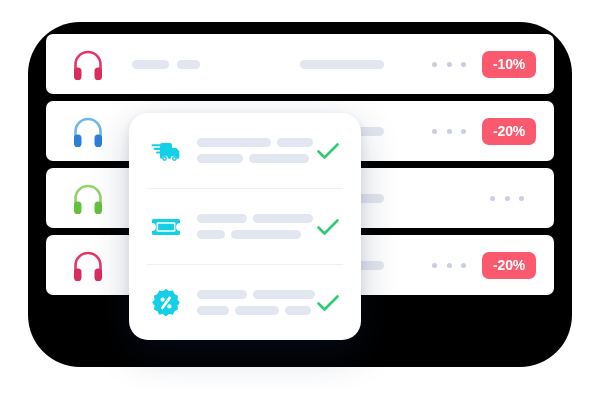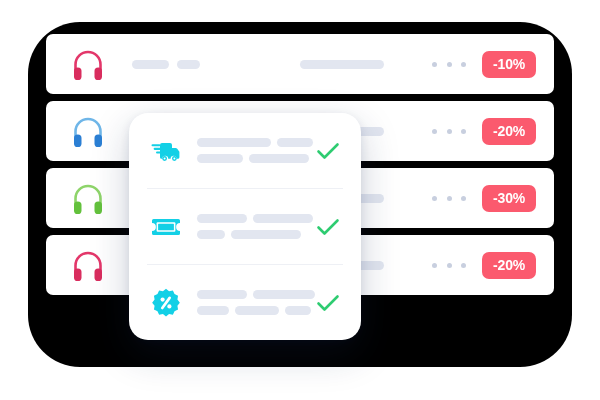--- a/index.html
+++ b/index.html
@@ -198,21 +198,20 @@
       <span class="row-mid">
         <span class="bar s1"></span>
         <span class="bar s2"></span>
         <span class="bar long"></span>
       </span>
       <span class="dots">
         <i class="dot"></i>
           <i class="dot"></i>
           <i class="dot"></i>
       </span>
-      <span class="badge">-30%</span>
     </div>
 
     <div class="row">
       <span class="hp">
         <svg viewBox="0 0 44 44">
           <path d="M9.5 28 V22.5 A12.5 12.5 0 0 1 34.5 22.5 V28" fill="none" stroke="#e3376a" stroke-width="2.6" stroke-linecap="round"></path>
           <rect x="8" y="25.5" width="7.5" height="12.5" rx="3.6" fill="#d92d5e"></rect>
           <rect x="28.5" y="25.5" width="7.5" height="12.5" rx="3.6" fill="#d92d5e"></rect>
         </svg>
       </span>

